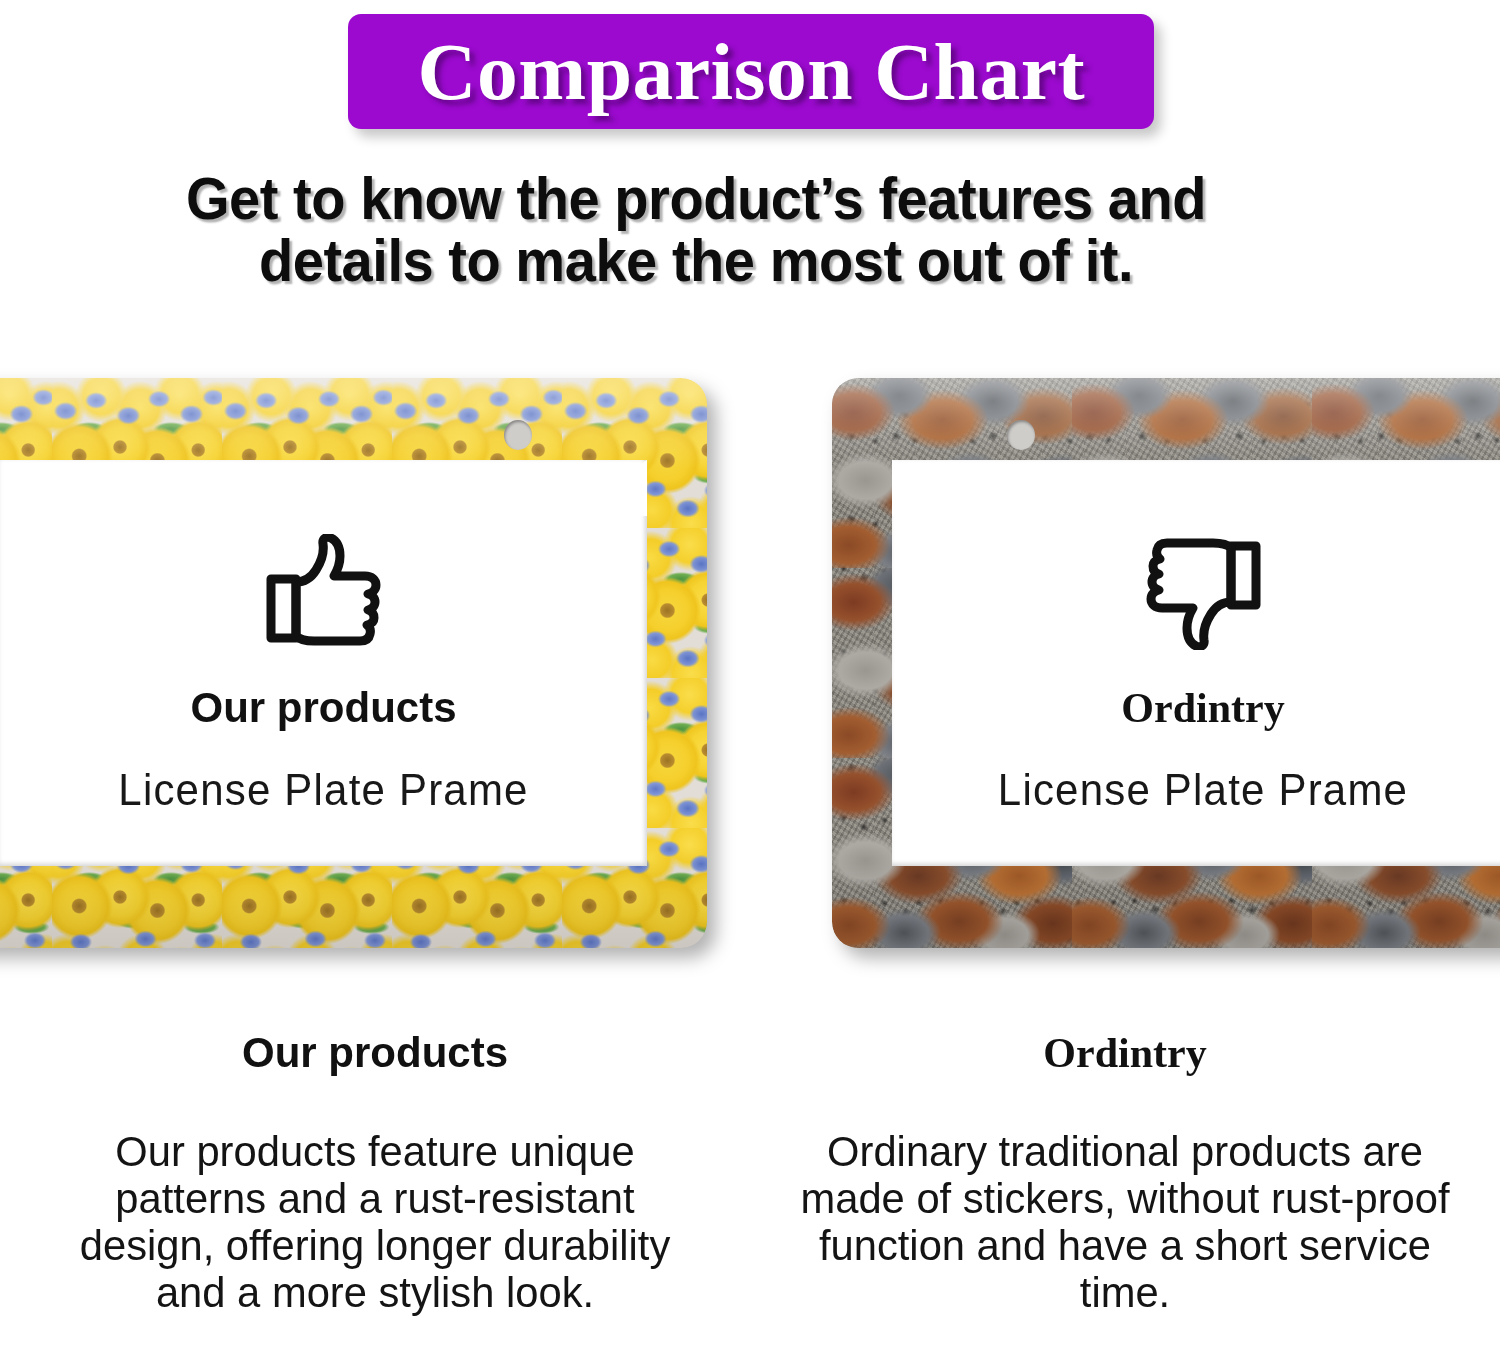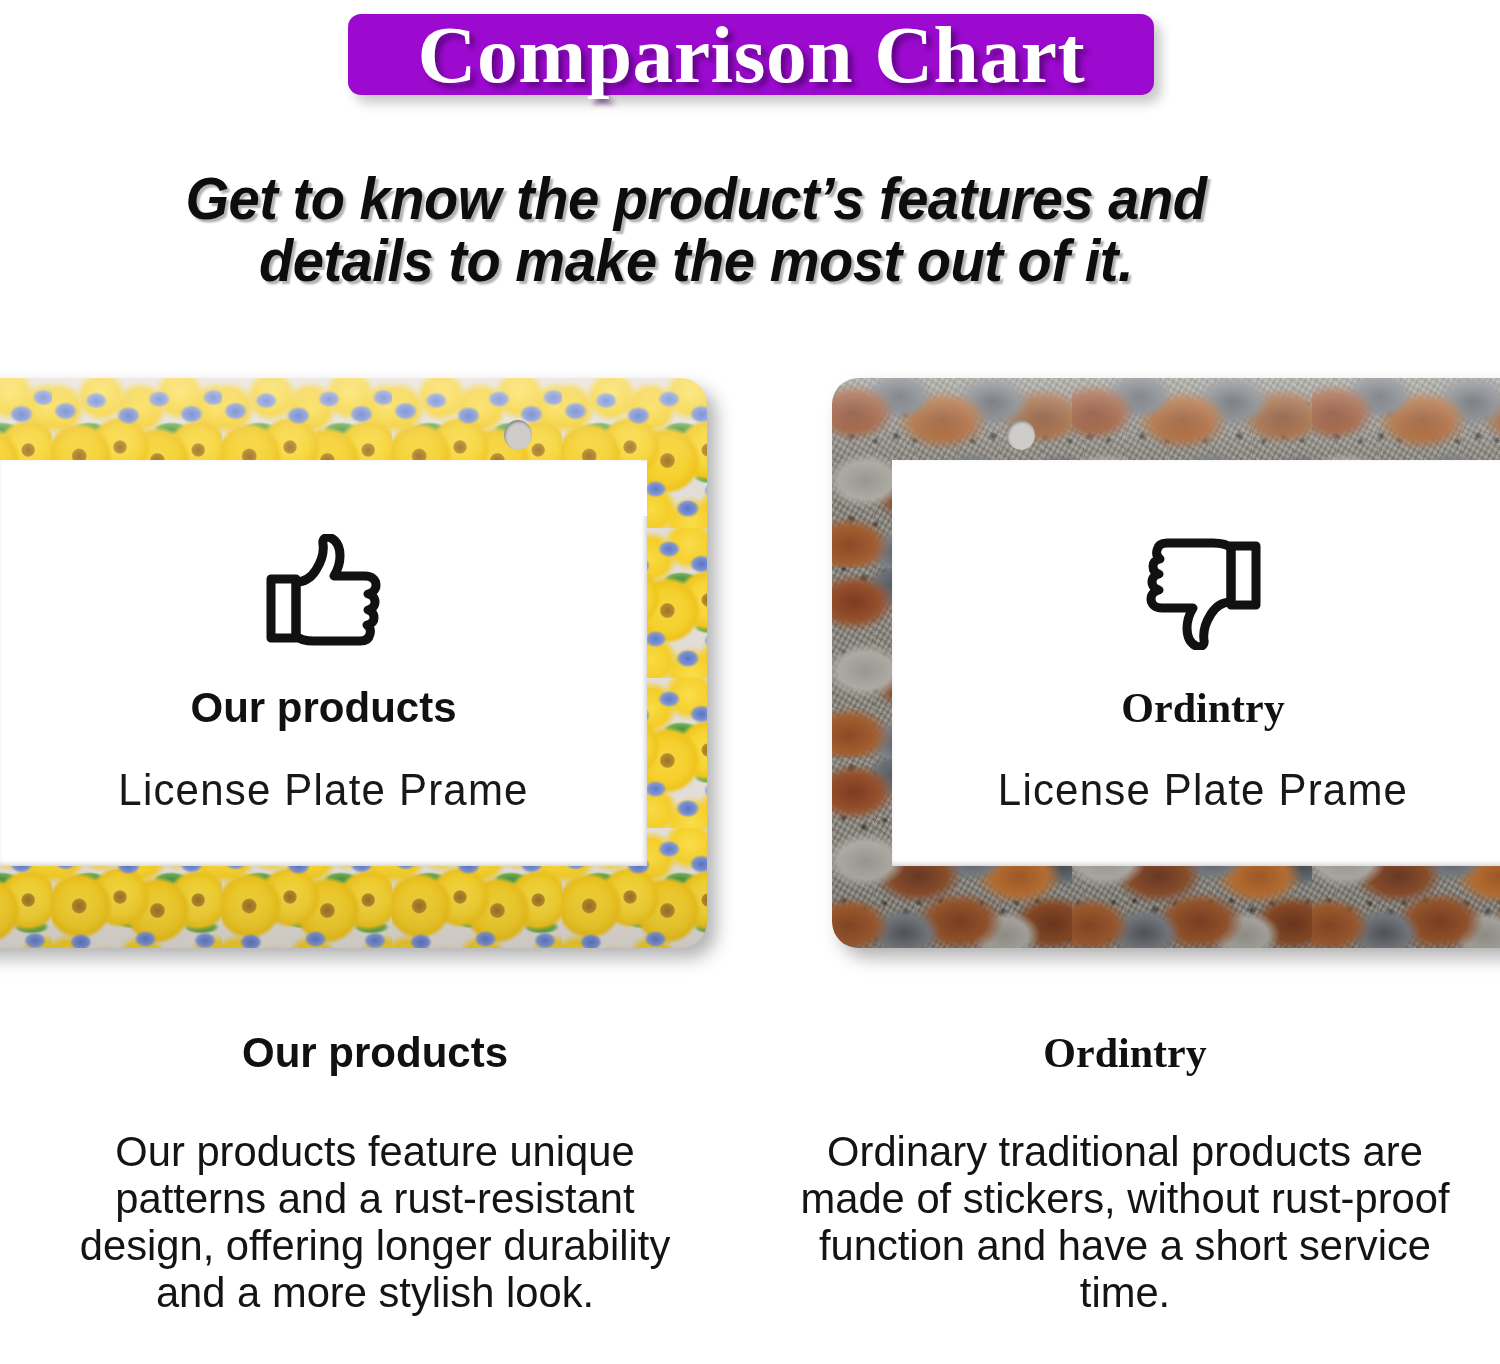--- a/index.html
+++ b/index.html
@@ -9,21 +9,21 @@
     font-family:"Liberation Sans", sans-serif;
     position:relative;
     overflow:hidden;
     -webkit-font-smoothing:antialiased;
   }
 
   
   #title-badge{
     position:absolute;
     left:348px;top:14px;
-    width:806px;height:81px;
+    width:806px;height:115px;
     background:#9b0ace;
     border-radius:13px;
     box-shadow:7px 8px 12px rgba(0,0,0,0.22);
     display:flex;align-items:center;justify-content:center;
   }
   #title-text{
     font-family:"Liberation Serif", serif;
     font-weight:bold;
     font-size:80px;
     color:#ffffff;
@@ -32,21 +32,20 @@
     text-shadow:5px 5px 5px rgba(60,0,85,0.55);
     white-space:nowrap;
     transform:scaleX(1.02);
   }
 
   
   #subtitle{
     position:absolute;
     left:0;top:168px;width:1392px;
     text-align:center;
-    font-style:italic;
   }
   .subtitle-line{
     font-family:"Liberation Sans Narrow","Liberation Sans", sans-serif;
     font-weight:bold;
     font-size:59px;
     line-height:62px;
     color:#0d0d0d;
     letter-spacing:-0.5px;
     text-shadow:3px 3px 2px rgba(0,0,0,0.30);
     transform:scaleX(0.95);

